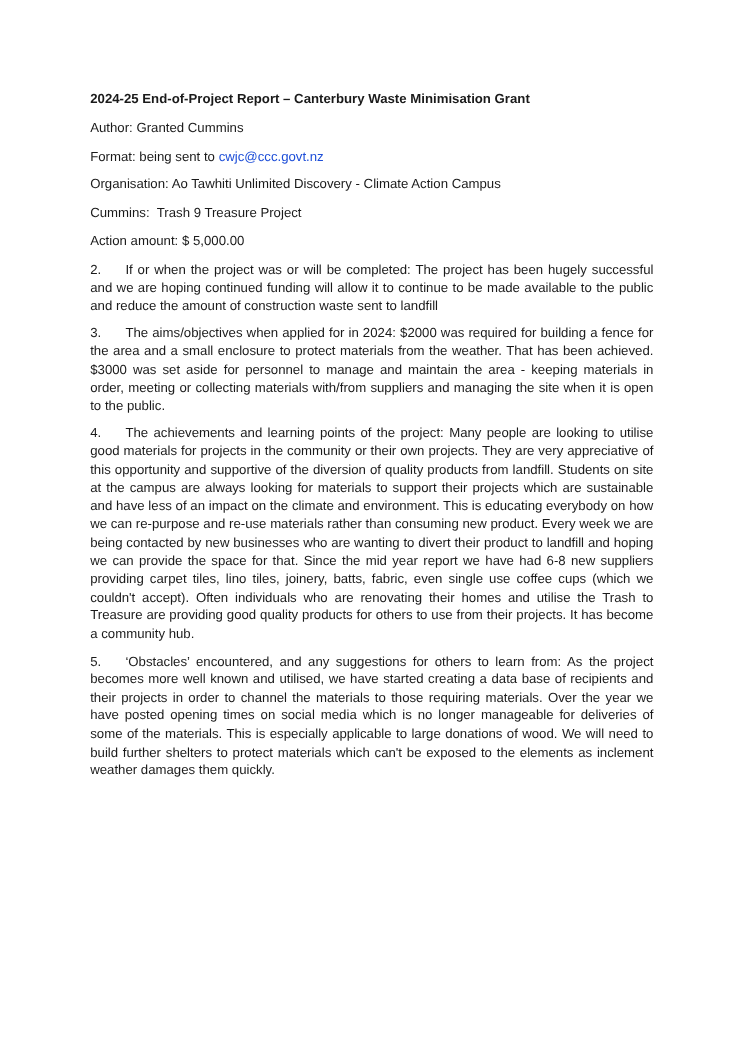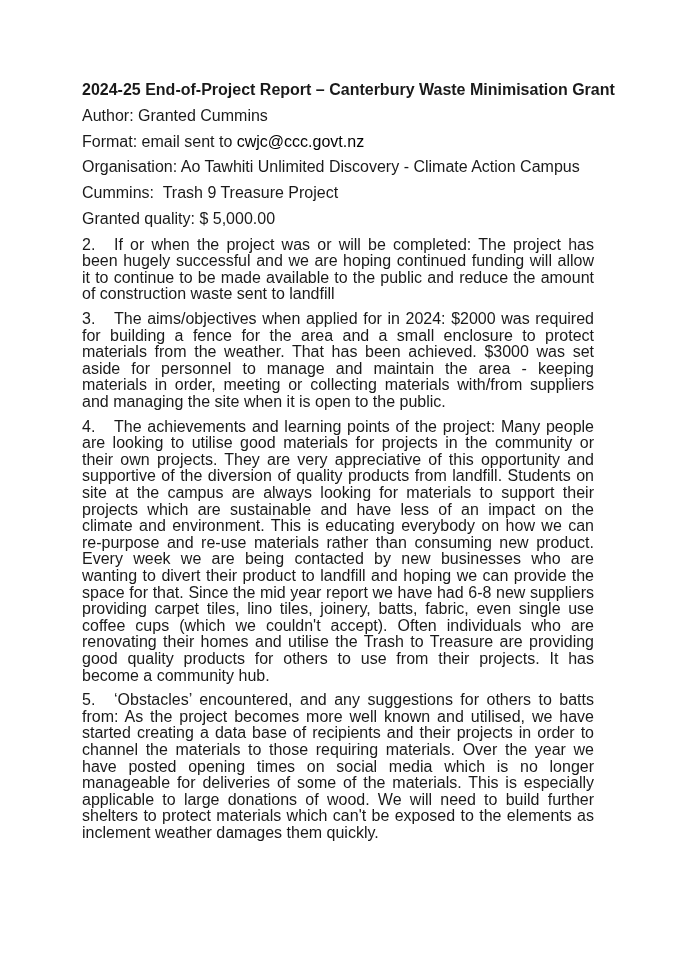--- a/index.html
+++ b/index.html
@@ -13,33 +13,33 @@
       position: relative;
       overflow: hidden;
       font-family: "Liberation Sans", "DejaVu Sans", sans-serif;
       color: #1a1a1a;
     }
     .page {
       position: absolute;
       left: 82px;
       top: 82px;
       width: 512px;
-      font-size: 16px;
+      font-size: 12px;
       line-height: 16.6px;
     }
     .line {
       margin: 0 0 9.2px 0;
       white-space: nowrap;
     }
     .title {
       font-weight: bold;
     }
     .b { font-weight: normal; }
     .link {
-      color: #000000;
+      color: #1d4ed8;
       text-decoration: none;
     }
     .item {
       margin: 0 0 8px 0;
       text-align: justify;
       text-align-last: left;
     }
     .num {
       display: inline-block;
       width: 32px;
@@ -51,52 +51,52 @@
 <div class="page">
   <div class="line title">2024-25 End-of-Project Report – Canterbury Waste Minimisation Grant</div>
 
   <div class="line">
     <span class="b">Author:</span>
     <span>Granted Cummins</span>
   </div>
 
   <div class="line">
     <span class="b">Format:</span>
-    <span>email sent to</span>
+    <span>being sent to</span>
     <a class="link">cwjc@ccc.govt.nz</a>
   </div>
 
   <div class="line">
     <span class="b">Organisation:</span>
     <span>Ao Tawhiti Unlimited Discovery - Climate Action Campus</span>
   </div>
 
   <div class="line">
     <span class="b">Cummins:</span>&nbsp;
     <span>Trash 9 Treasure Project</span>
   </div>
 
   <div class="line">
-    <span class="b">Granted quality:</span>
+    <span class="b">Action amount:</span>
     <span>$ 5,000.00</span>
   </div>
 
 
   <p class="item">
     <span class="num">2.</span><span class="b">If or when the project was or will be completed:</span>
     <span>The project has been hugely successful and we are hoping continued funding will allow it to continue to be made available to the public and reduce the amount of construction waste sent to landfill</span>
   </p>
 
   <p class="item">
     <span class="num">3.</span><span class="b">The aims/objectives when applied for in 2024:</span>
     <span>$2000 was required for building a fence for the area and a small enclosure to protect materials from the weather. That has been achieved. $3000 was set aside for personnel to manage and maintain the area - keeping materials in order, meeting or collecting materials with/from suppliers and managing the site when it is open to the public.</span>
   </p>
 
   <p class="item">
     <span class="num">4.</span><span class="b">The achievements and learning points of the project:</span>
     <span>Many people are looking to utilise good materials for projects in the community or their own projects. They are very appreciative of this opportunity and supportive of the diversion of quality products from landfill. Students on site at the campus are always looking for materials to support their projects which are sustainable and have less of an impact on the climate and environment. This is educating everybody on how we can re-purpose and re-use materials rather than consuming new product. Every week we are being contacted by new businesses who are wanting to divert their product to landfill and hoping we can provide the space for that. Since the mid year report we have had 6-8 new suppliers providing carpet tiles, lino tiles, joinery, batts, fabric, even single use coffee cups (which we couldn't accept). Often individuals who are renovating their homes and utilise the Trash to Treasure are providing good quality products for others to use from their projects. It has become a community hub.</span>
   </p>
 
   <p class="item">
-    <span class="num">5.</span><span class="b">‘Obstacles’ encountered, and any suggestions for others to batts from:</span>
+    <span class="num">5.</span><span class="b">‘Obstacles’ encountered, and any suggestions for others to learn from:</span>
     <span>As the project becomes more well known and utilised, we have started creating a data base of recipients and their projects in order to channel the materials to those requiring materials. Over the year we have posted opening times on social media which is no longer manageable for deliveries of some of the materials. This is especially applicable to large donations of wood. We will need to build further shelters to protect materials which can't be exposed to the elements as inclement weather damages them quickly.</span>
   </p>
 </div>
 
 </body></html>

